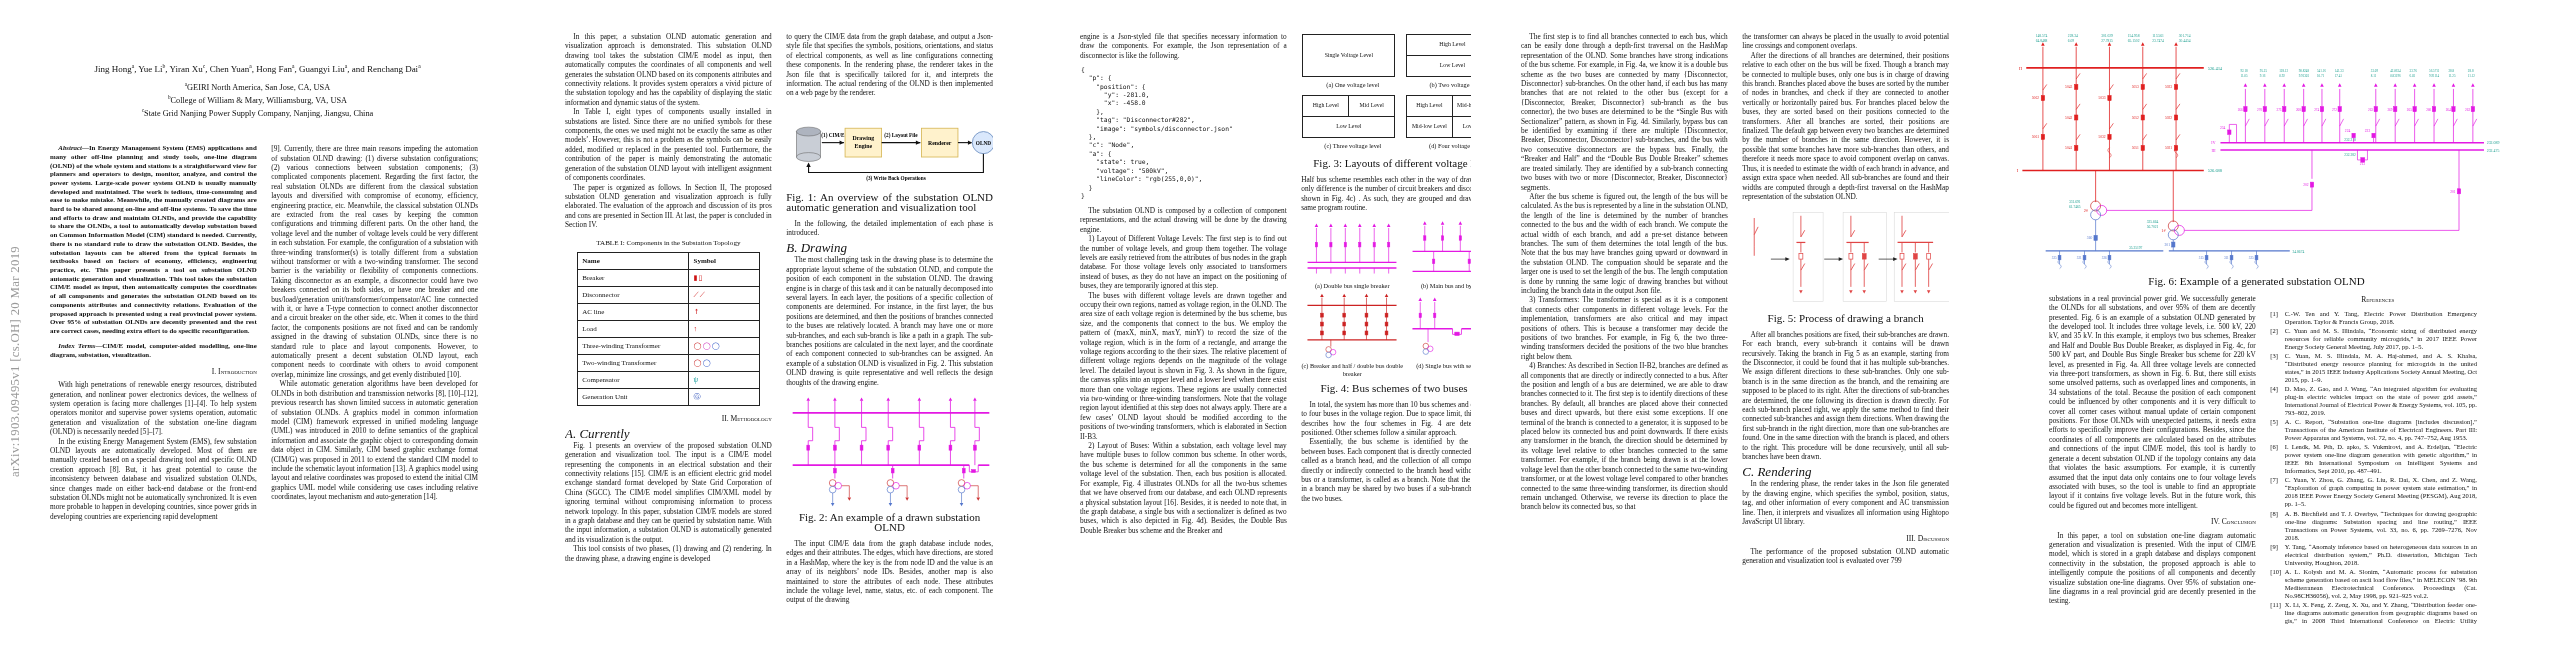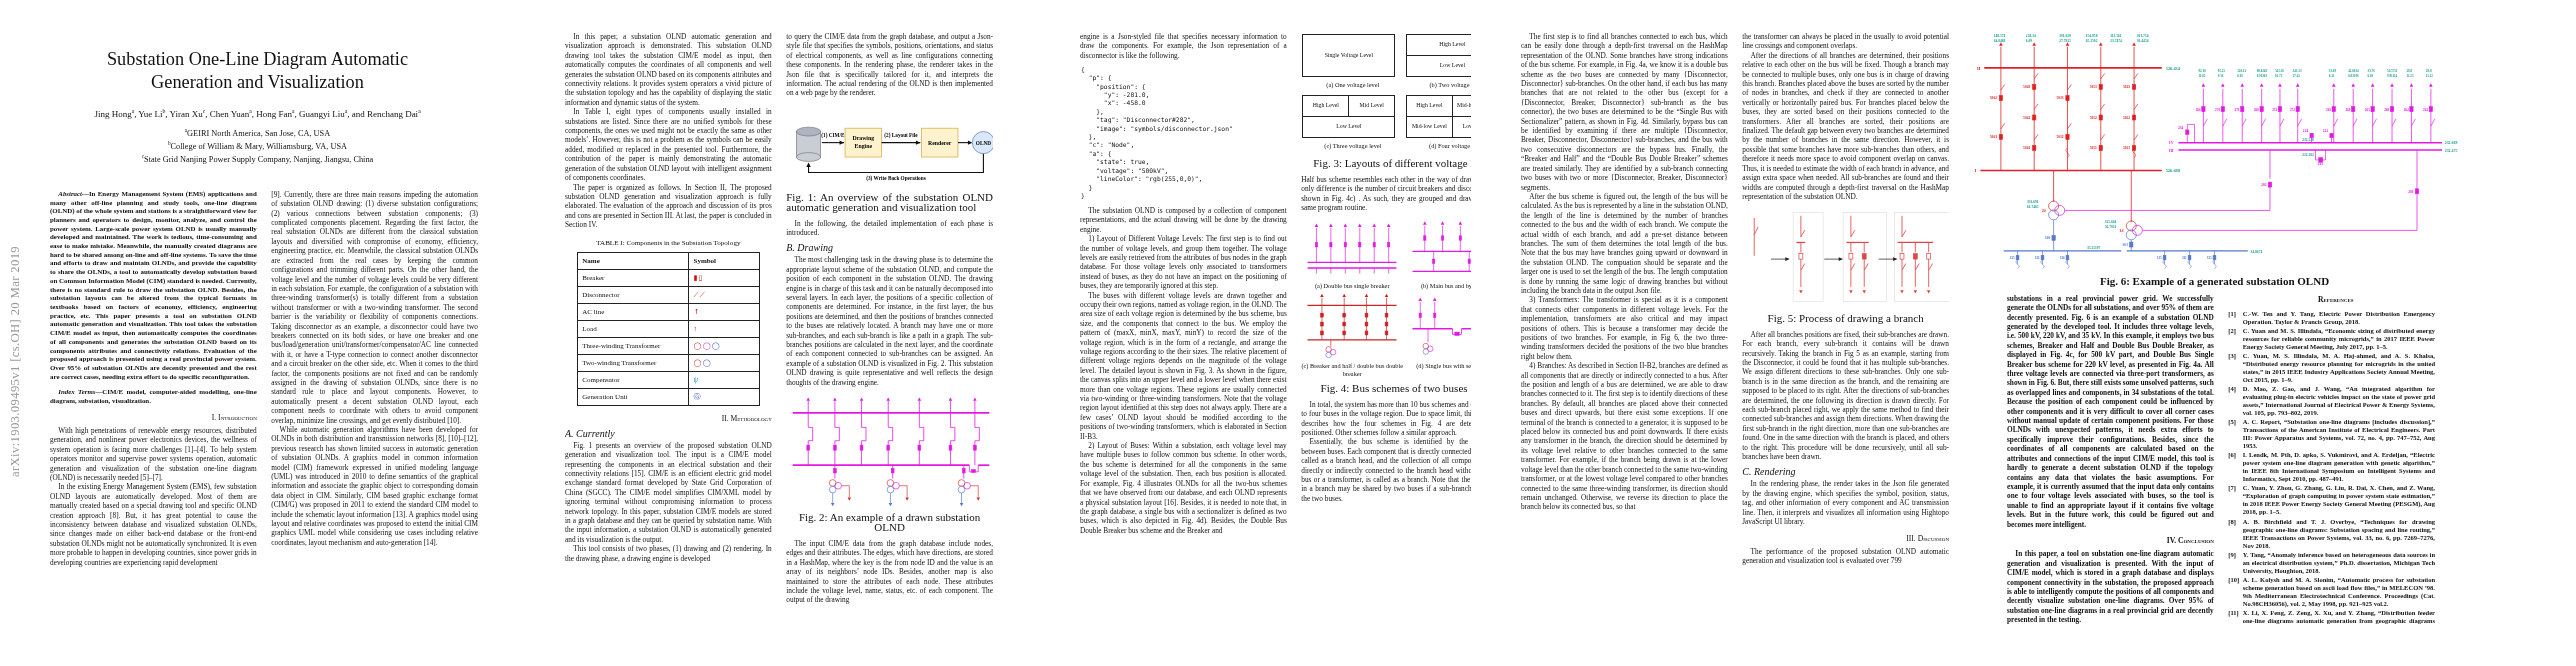--- a/index.html
+++ b/index.html
@@ -1,19 +1,19 @@
 <!DOCTYPE html>
 <html style="font-size:9px"><head>
 <meta charset="utf-8">
 <style>
   html,body{margin:0;padding:0;}
   body{width:2576px;height:667px;position:relative;background:#ffffff;
        font-family:"Liberation Serif","DejaVu Serif",serif;color:#111;overflow:hidden;}
   .page{position:absolute;top:0;width:515px;height:667px;background:#fff;}
-  #page1{left:0;} #page2{left:515px;} #page3{left:1030px;} #page4{left:1471px;} #page5{left:1957px;font-weight:bold;}
+  #page1{left:0;} #page2{left:515px;} #page3{left:1030px;} #page4{left:1471px;} #page5{left:1999px;}
 
   .arxiv{position:absolute;left:7.8px;top:161px;height:400px;width:19px;
          writing-mode:vertical-rl;transform:rotate(180deg);text-align:center;
          font-size:12.8px;color:#9a9a9a;letter-spacing:0.3px;}
 
   .titleblock{padding-top:48px;text-align:center;}
   .title{font-size:18.3px;line-height:1.25;}
   .authors{margin-top:14.5px;font-size:9px;}
   .affils{margin-top:7.8px;font-size:8.3px;line-height:1.45;}
   sup{font-size:.62em;}
@@ -22,21 +22,21 @@
   .col{width:210px;overflow:hidden;text-align:justify;font-size:7.3px;line-height:9.4px;}
   #page1 .cols{margin-top:24.5px;} #page1 .col{height:477px;}
   .cols.full{margin-top:32px;} .cols.full .col{height:612px;}
   #page5 .cols{margin-top:6.7px;} #page5 .col{height:333px;}
 
   p{margin:0;text-indent:8.3px;}
   .abstract{font-weight:bold;font-size:6.9px;line-height:8.7px;}
   .abstract .lead,.iterms .lead{font-style:italic;}
   .iterms{font-weight:bold;font-size:6.9px;line-height:8.7px;margin-top:6.7px;}
   .h1{text-align:right;font-variant:small-caps;font-size:7.6px;margin:7.2px 0 3.9px;text-indent:0;}
-  .h2{font-style:italic;font-size:10px;margin:5.6px 0 2.8px;text-indent:0;}
+  .h2{font-style:italic;font-size:13px;margin:5.6px 0 2.8px;text-indent:0;}
   .code{font-family:"DejaVu Sans Mono","Liberation Mono",monospace;font-size:6.3px;line-height:8.4px;
         white-space:pre;text-align:left;margin:5.6px 0 5.6px 1.1px;}
 
   .tablecap{text-align:center;text-indent:0;margin:9px 0 4.4px;font-size:7.1px;}
   table.comp{border-collapse:collapse;margin:0 auto 6.7px;width:183px;}
   table.comp th,table.comp td{border:0.6px solid #222;font-size:7px;padding:3.3px 4.4px;text-align:left;}
   table.comp td.sym,table.comp th.sym{width:61px;}
   .symch{font-size:7.2px;margin-right:1.1px;}
 
   .figcap{text-align:center;text-indent:0;font-size:11px;margin:3.3px 0 6.7px;}
@@ -61,24 +61,20 @@
 
   svg text{font-family:"Liberation Serif",serif;}
   .flowlabel{font-weight:bold;}
 </style>
 </head>
 <body>
 
 <div class="page" id="page1">
   <div class="arxiv">arXiv:1903.09495v1  [cs.OH]  20 Mar 2019</div>
   <div class="titleblock">
-    <div class="title">
-      <div>Substation One-Line Diagram Automatic</div>
-      <div>Generation and Visualization</div>
-    </div>
     <div class="authors" id="authors-line"><span>Jing Hong<sup>a</sup></span>, <span>Yue Li<sup>b</sup></span>, <span>Yiran Xu<sup>c</sup></span>, <span>Chen Yuan<sup>a</sup></span>, <span>Hong Fan<sup>a</sup></span>, <span>Guangyi Liu<sup>a</sup></span>, and <span>Renchang Dai<sup>a</sup></span></div>
     <div class="affils" id="affil-lines">
         <div><sup>a</sup>GEIRI North America, San Jose, CA, USA</div>
         <div><sup>b</sup>College of William &amp; Mary, Williamsburg, VA, USA</div>
         <div><sup>c</sup>State Grid Nanjing Power Supply Company, Nanjing, Jiangsu, China</div>
       </div>
   </div>
   <div class="cols">
     <div class="col">
       <p class="abstract"><span class="lead">Abstract</span><span>—In Energy Management System (EMS) applications and many other off-line planning and study tools, one-line diagram (OLND) of the whole system and stations is a straightforward view for planners and operators to design, monitor, analyze, and control the power system. Large-scale power system OLND is usually manually developed and maintained. The work is tedious, time-consuming and ease to make mistake. Meanwhile, the manually created diagrams are hard to be shared among on-line and off-line systems. To save the time and efforts to draw and maintain OLNDs, and provide the capability to share the OLNDs, a tool to automatically develop substation based on Common Information Model (CIM) standard is needed. Currently, there is no standard rule to draw the substation OLND. Besides, the substation layouts can be altered from the typical formats in textbooks based on factors of economy, efficiency, engineering practice, etc. This paper presents a tool on substation OLND automatic generation and visualization. This tool takes the substation CIM/E model as input, then automatically computes the coordinates of all components and generates the substation OLND based on its components attributes and connectivity relations. Evaluation of the proposed approach is presented using a real provincial power system. Over 95% of substation OLNDs are decently presented and the rest are correct cases, needing extra effort to do specific reconfiguration.</span></p>

